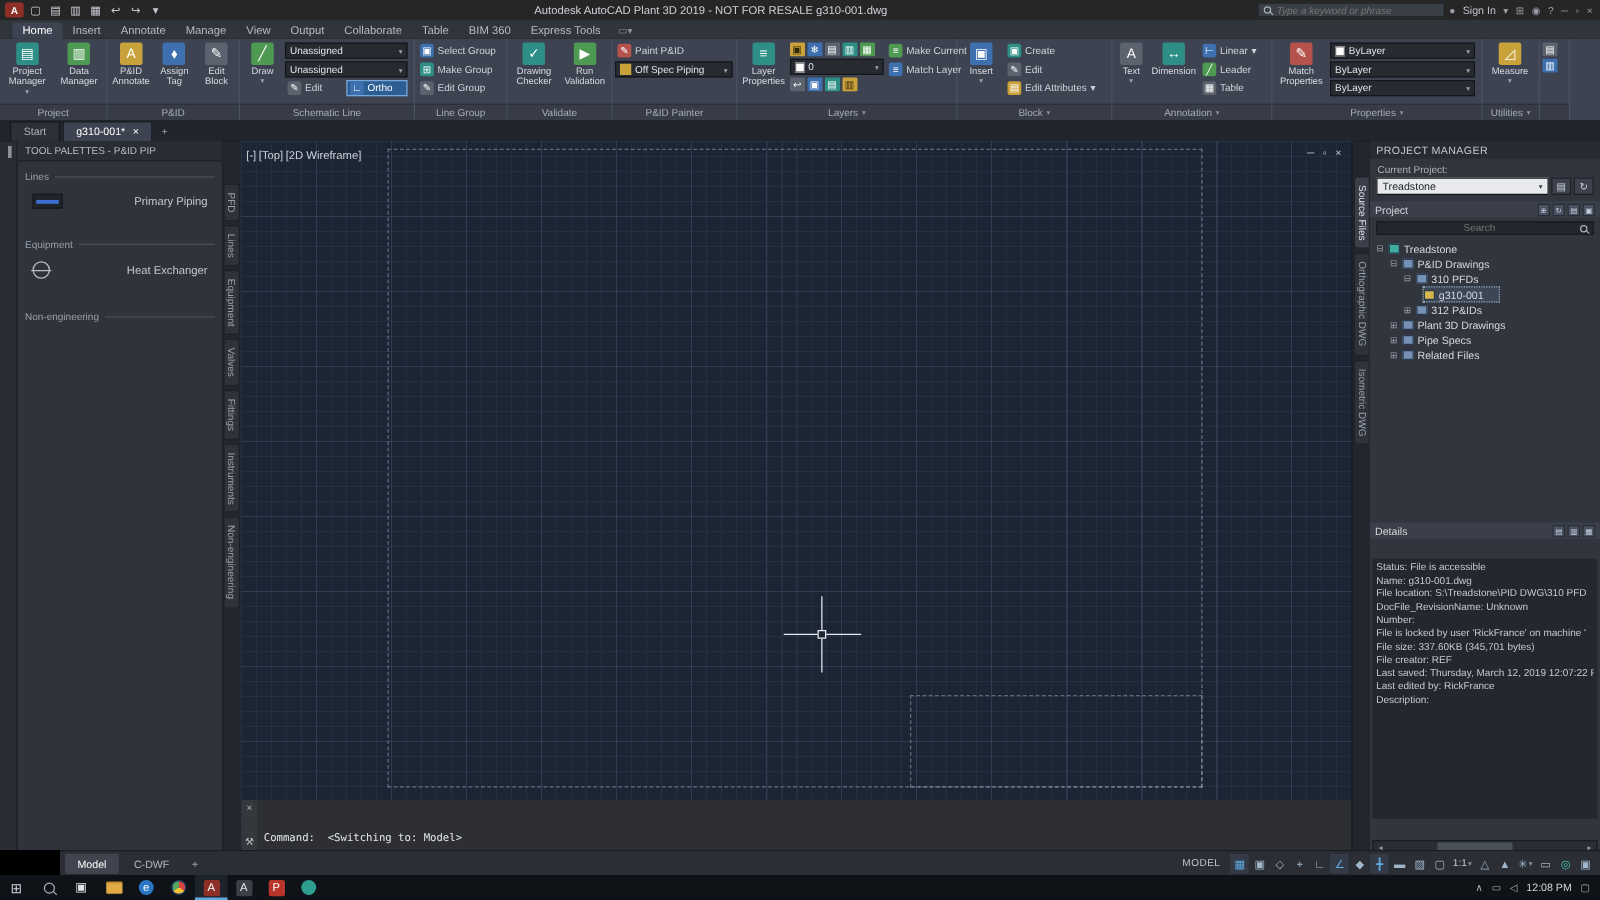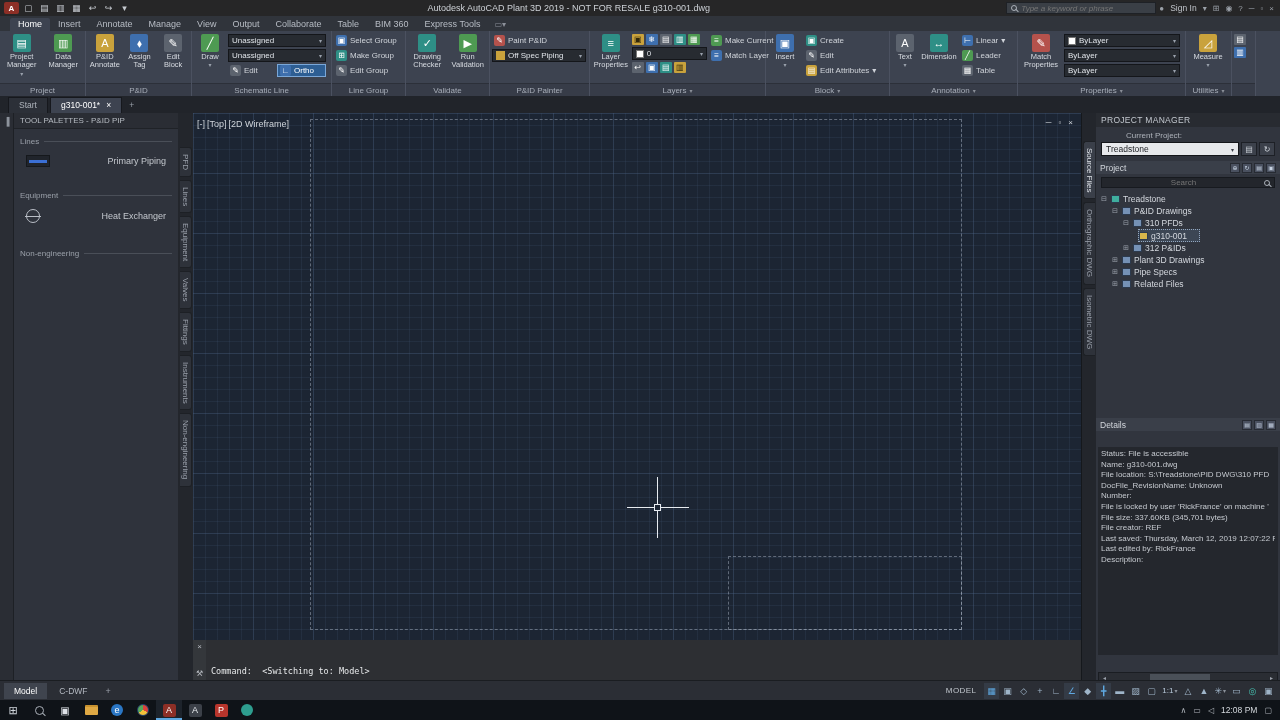--- a/index.html
+++ b/index.html
@@ -92,21 +92,21 @@
 
   
   .cmdwin { position:absolute; left:0; right:0; bottom:0; height:40px; display:flex; z-index:4; }
   .cmd-gutter { width:13px; background:#34373b; display:flex; flex-direction:column; align-items:center; justify-content:space-between; padding:2px 0; color:#b8bcc2; font-size:8px; }
   .cmd-main { flex:1; display:flex; flex-direction:column; }
   .cmd-hist { flex:1; background:#2d2f33; font-family:"DejaVu Sans Mono",monospace; font-size:8.5px; color:#e6e8ea; padding:1px 5px; line-height:12px; white-space:pre; }
 
   
   .pm { width:184px; background:#31353e; display:flex; flex-direction:column; font-size:9px; color:#c7cbd1; flex:0 0 auto; }
   .pm-title { height:14px; background:#282b31; color:#c3c8cf; font-size:8.5px; display:flex; align-items:center; padding:0 5px; letter-spacing:.3px; flex:0 0 auto; }
-  .pm-cur-label { font-size:8px; color:#aeb3bb; padding:4px 6px 2px;margin-left:24px; }
+  .pm-cur-label { font-size:8px; color:#aeb3bb; padding:4px 6px 2px; }
   .pm-combo-row { display:flex; align-items:center; gap:2px; padding:0 5px; }
   .pm-combo { flex:1; height:14px; background:#e7e9ec; color:#1c1e22; font-size:8.5px; display:flex; align-items:center; padding:0 4px; border:1px solid #14161a; }
   .pm-combo .car { margin-left:auto; font-size:6px; color:#3a3e45; }
   .pm-mini { width:16px; height:14px; background:#3c414b; border:1px solid #1d2026; display:flex; align-items:center; justify-content:center; font-size:8px; color:#cfd4db; }
   .pm-sec { height:13px; background:#3a3f49; display:flex; align-items:center; padding:0 4px; margin-top:5px; font-size:8.5px; color:#d2d6dc; flex:0 0 auto; }
   .pm-sec .ics { margin-left:auto; display:flex; gap:2px; }
   .pm-sec .ics span { width:10px; height:10px; background:#4a5160; border:1px solid #272b33; font-size:6px; color:#c8d4e4; display:flex; align-items:center; justify-content:center; }
   .pm-search { margin:3px 5px; height:13px; background:#23262c; border:1px solid #171a1f; display:flex; align-items:center; padding:0 4px; gap:3px; }
   .pm-search input { flex:1; background:transparent; border:none; outline:none; color:#9aa0a8; font-size:8px; text-align:center; font-family:"Liberation Sans",sans-serif; }
   .tree { height:222px; overflow:hidden; padding:2px 2px; flex:0 0 auto; }
@@ -118,21 +118,21 @@
   .trow.sel { border:1px dotted #93a7c0; background:#3c4654; height:13px; }
   .pm-spacer { flex:1 1 auto; }
   .pm-details { height:208px; background:#24272d; margin:16px 2px; padding:2px 3px; font-size:8px; line-height:10.6px; color:#c6cad0; overflow:hidden; flex:0 0 auto; }
   .pm-details div { white-space:nowrap; overflow:hidden; }
   .pm-hscroll { height:11px; margin:1px 2px 3px; background:#2a2d33; display:flex; align-items:center; border:1px solid #1a1d22; flex:0 0 auto; }
   .pm-hscroll .arr { width:11px; font-size:6px; color:#9aa0aa; text-align:center; }
   .pm-hscroll .thumb { flex:0 0 60px; height:7px; background:#4a5058; margin-left:40px; }
   .pm-hscroll .track { flex:1; }
 
   
-  .bottombar { height:20px; background:#2b2e35; display:flex; align-items:center; padding:0 4px; gap:2px; border-top:1px solid #1a1d21; flex:0 0 auto; }
+  .bottombar { height:20px; background:#2b2e35; display:flex; align-items:center; padding:0 4px; gap:2px; border-top:1px solid #1a1d21; flex:0 0 auto;margin-left:48px; }
   .ltab { font-size:8.5px; color:#b4b9c1; padding:3px 10px; }
   .ltab.active { background:#3f444e; color:#fff; }
   .ltab-add { color:#9aa0aa; padding:3px 6px; font-size:9px; }
   .sb-right { margin-left:auto; display:flex; align-items:center; gap:1px; }
   .sb-model { font-size:8px; color:#c2c7ce; padding:0 7px; letter-spacing:.4px; }
   .sbi { min-width:15px; height:16px; display:flex; align-items:center; justify-content:center; font-size:9px; color:#9fb5c9; padding:0 2px; }
   .sbi.on { color:#5fa8e0; background:#343b46; }
   .sbi.teal { color:#46c0b0; }
   .sbi .car { font-size:6px; margin-left:1px; color:#8b919a; }
   .sb-scale { font-size:8px; color:#b9cadb; }

